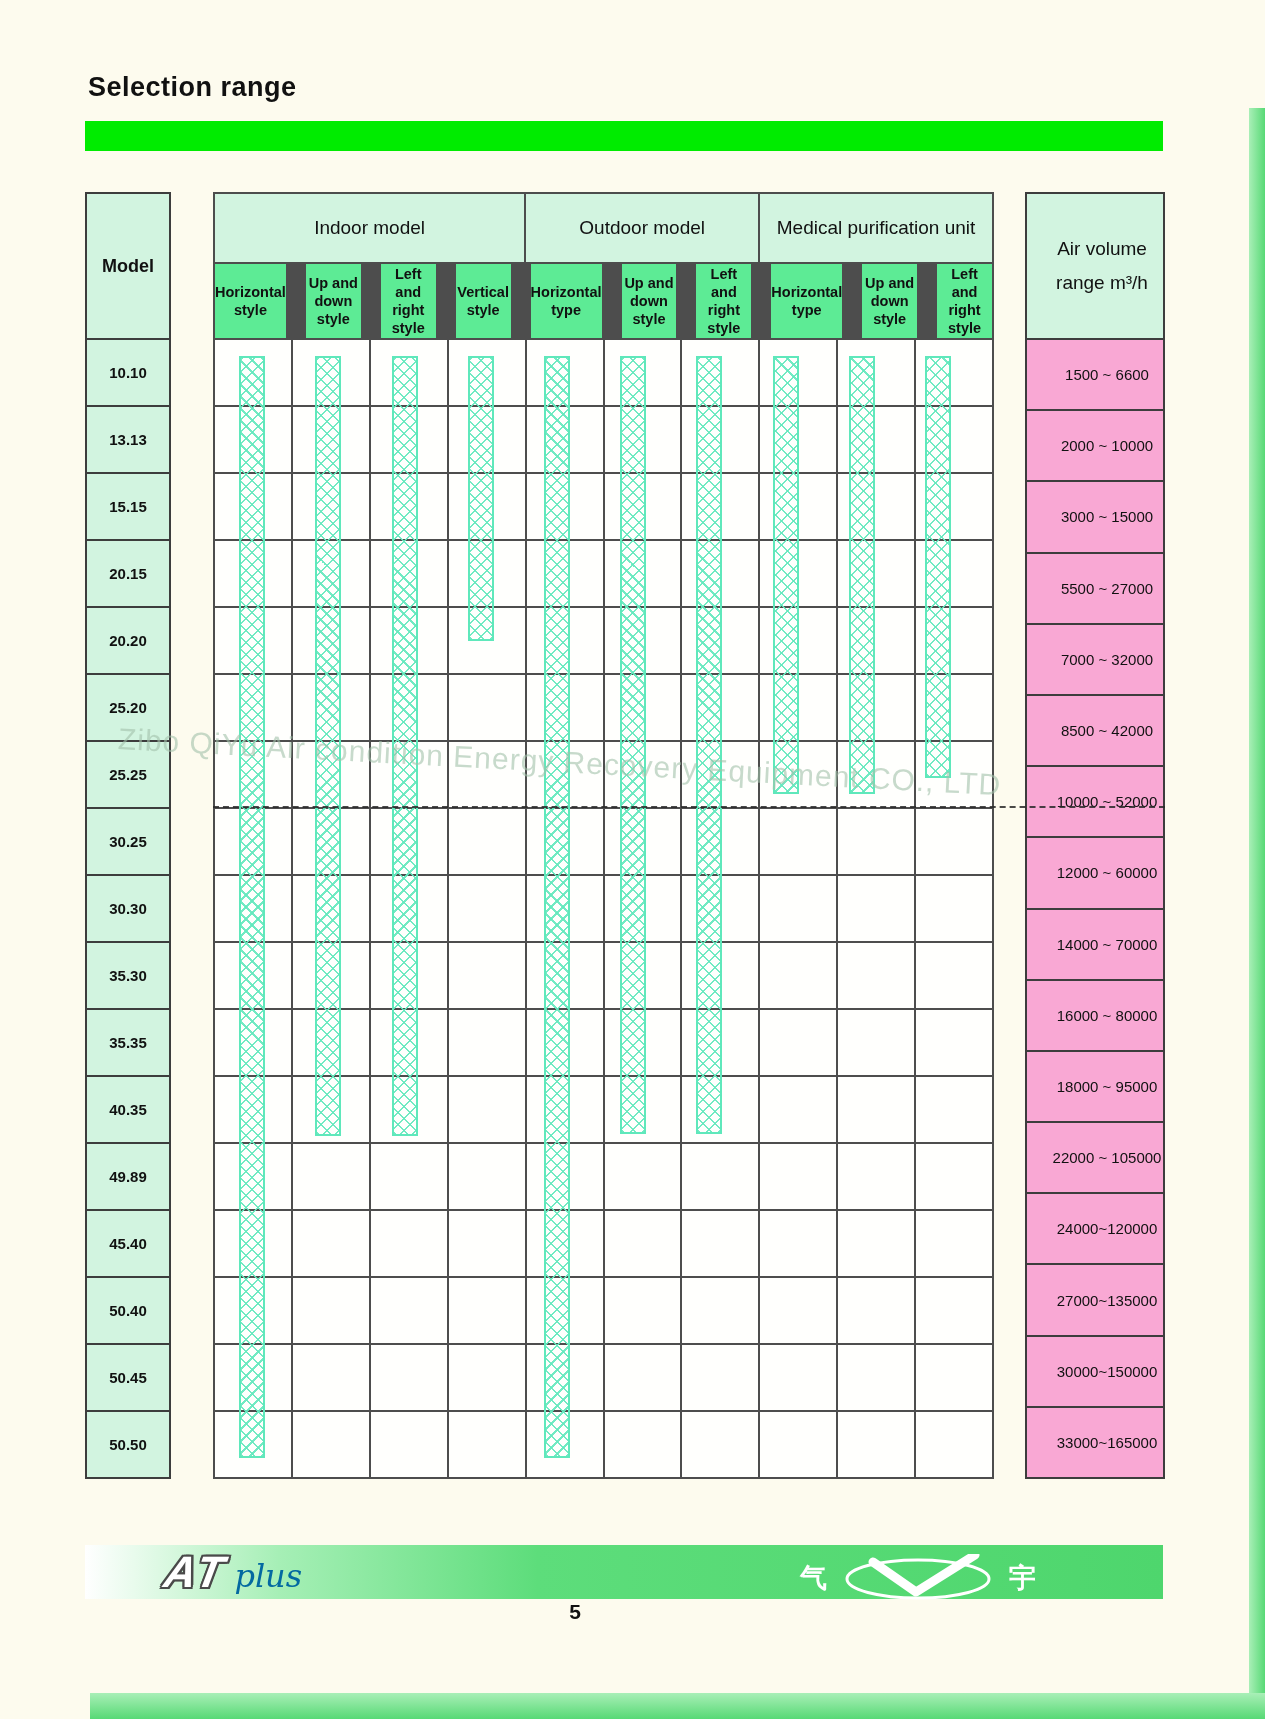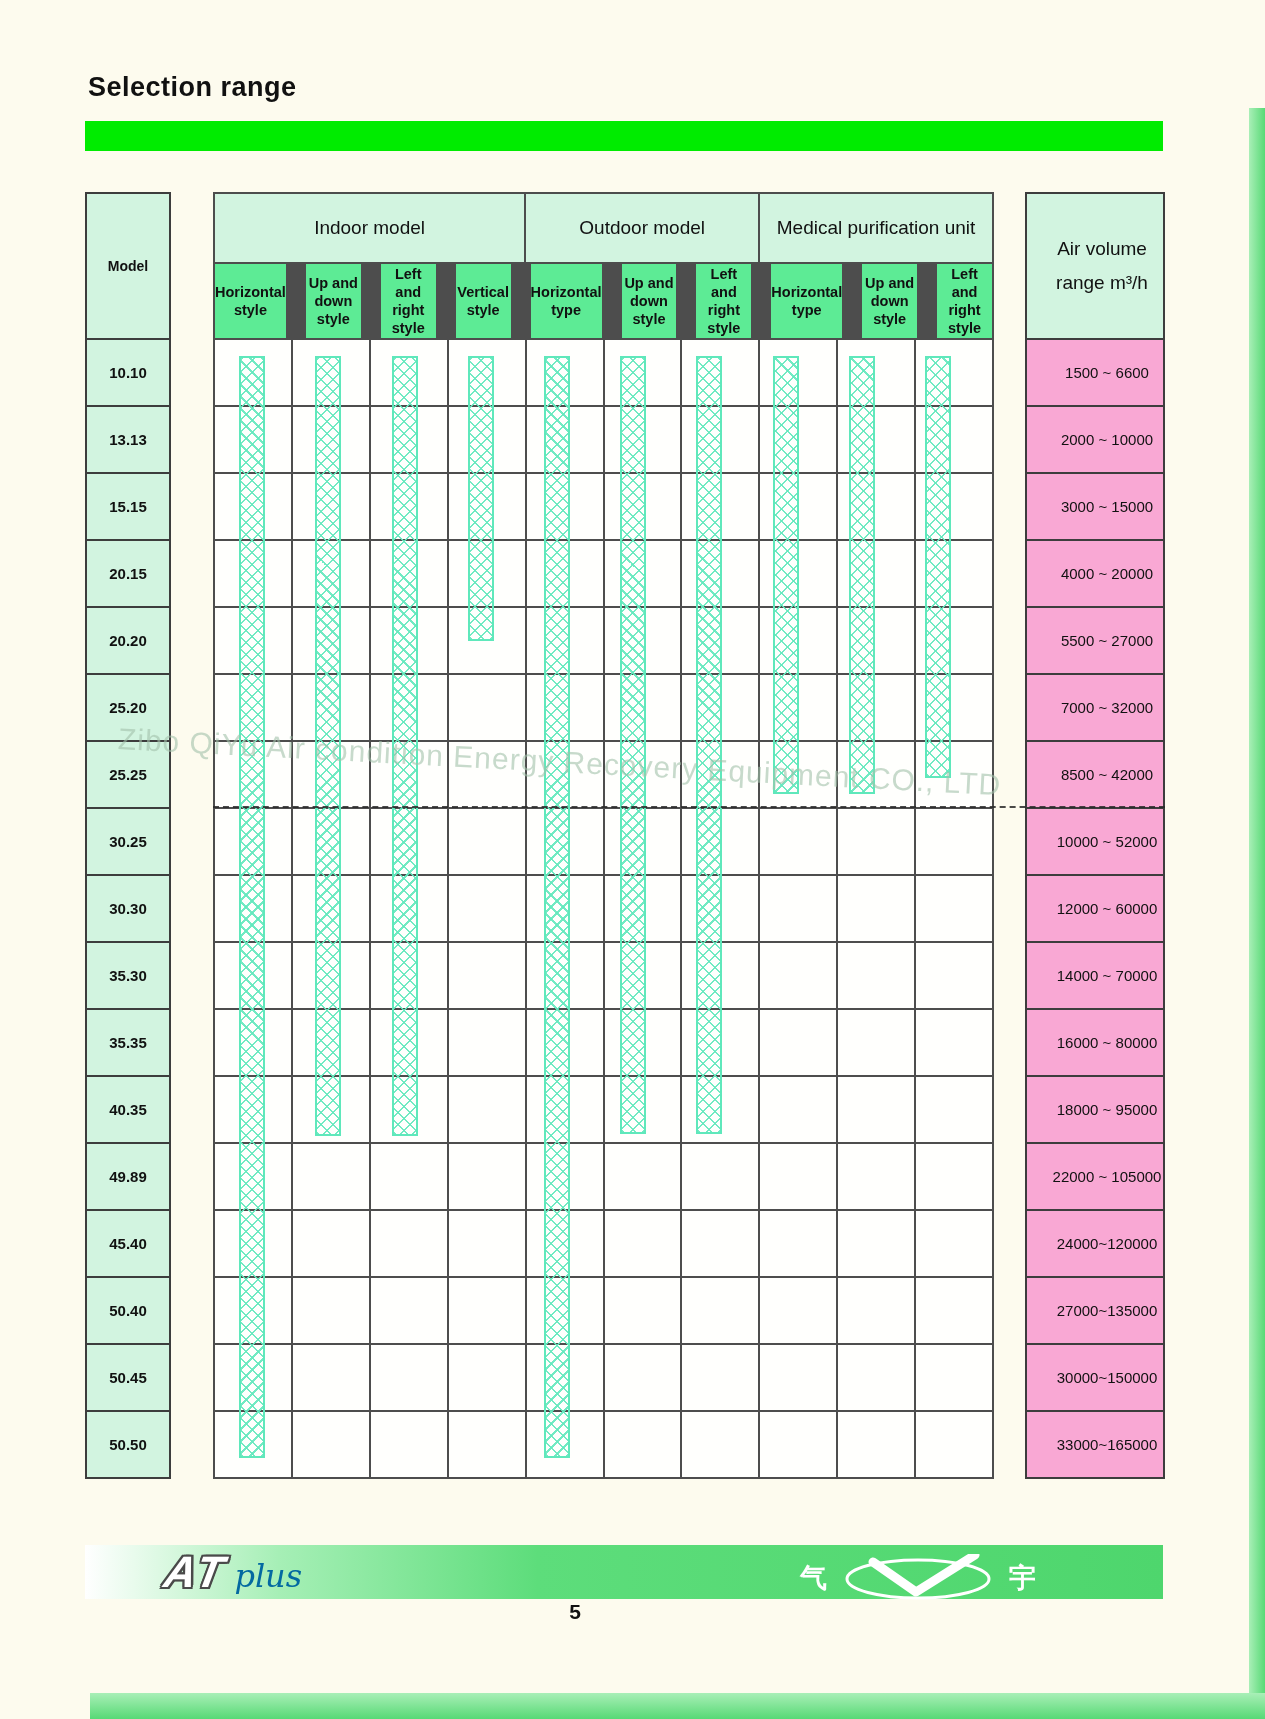--- a/index.html
+++ b/index.html
@@ -28,21 +28,21 @@
   .selection-table{ position:absolute; left:85px; top:192px; width:1080px; height:1287px; }
 
   .model-column{
     position:absolute; left:0; top:0; width:86px; height:1287px;
     background:#3d3d3d; padding:2px; box-sizing:border-box;
     display:flex; flex-direction:column; gap:2px;
   }
   .model-header-cell{
     height:144px; flex:0 0 144px; background:#d2f4e0;
     display:flex; align-items:center; justify-content:center;
-    font-size:14px; font-weight:bold;
+    font-size:18px; font-weight:bold;
   }
   .model-cell{
     flex:1 1 0; background:#d2f4e0;
     display:flex; align-items:center; justify-content:center;
     font-size:15px; font-weight:bold;
   }
 
   .style-grid{
     position:absolute; left:128px; top:0; width:781px; height:1287px;
     background:#4d4d4d; padding:2px; box-sizing:border-box;
@@ -431,21 +431,20 @@
 
     <div class="air-volume-column">
       <div class="air-volume-header-cell">
         <span>Air volume</span>
         <span>range  m³/h</span>
       </div>
 
     <div class="air-volume-cell">1500 ~ 6600</div>
         <div class="air-volume-cell">2000 ~ 10000</div>
         <div class="air-volume-cell">3000 ~ 15000</div>
-        <div class="air-volume-cell">4000 ~ 20000</div>
         <div class="air-volume-cell">5500 ~ 27000</div>
         <div class="air-volume-cell">7000 ~ 32000</div>
         <div class="air-volume-cell">8500 ~ 42000</div>
         <div class="air-volume-cell">10000 ~ 52000</div>
         <div class="air-volume-cell">12000 ~ 60000</div>
         <div class="air-volume-cell">14000 ~ 70000</div>
         <div class="air-volume-cell">16000 ~ 80000</div>
         <div class="air-volume-cell">18000 ~ 95000</div>
         <div class="air-volume-cell">22000 ~ 105000</div>
         <div class="air-volume-cell">24000~120000</div>

